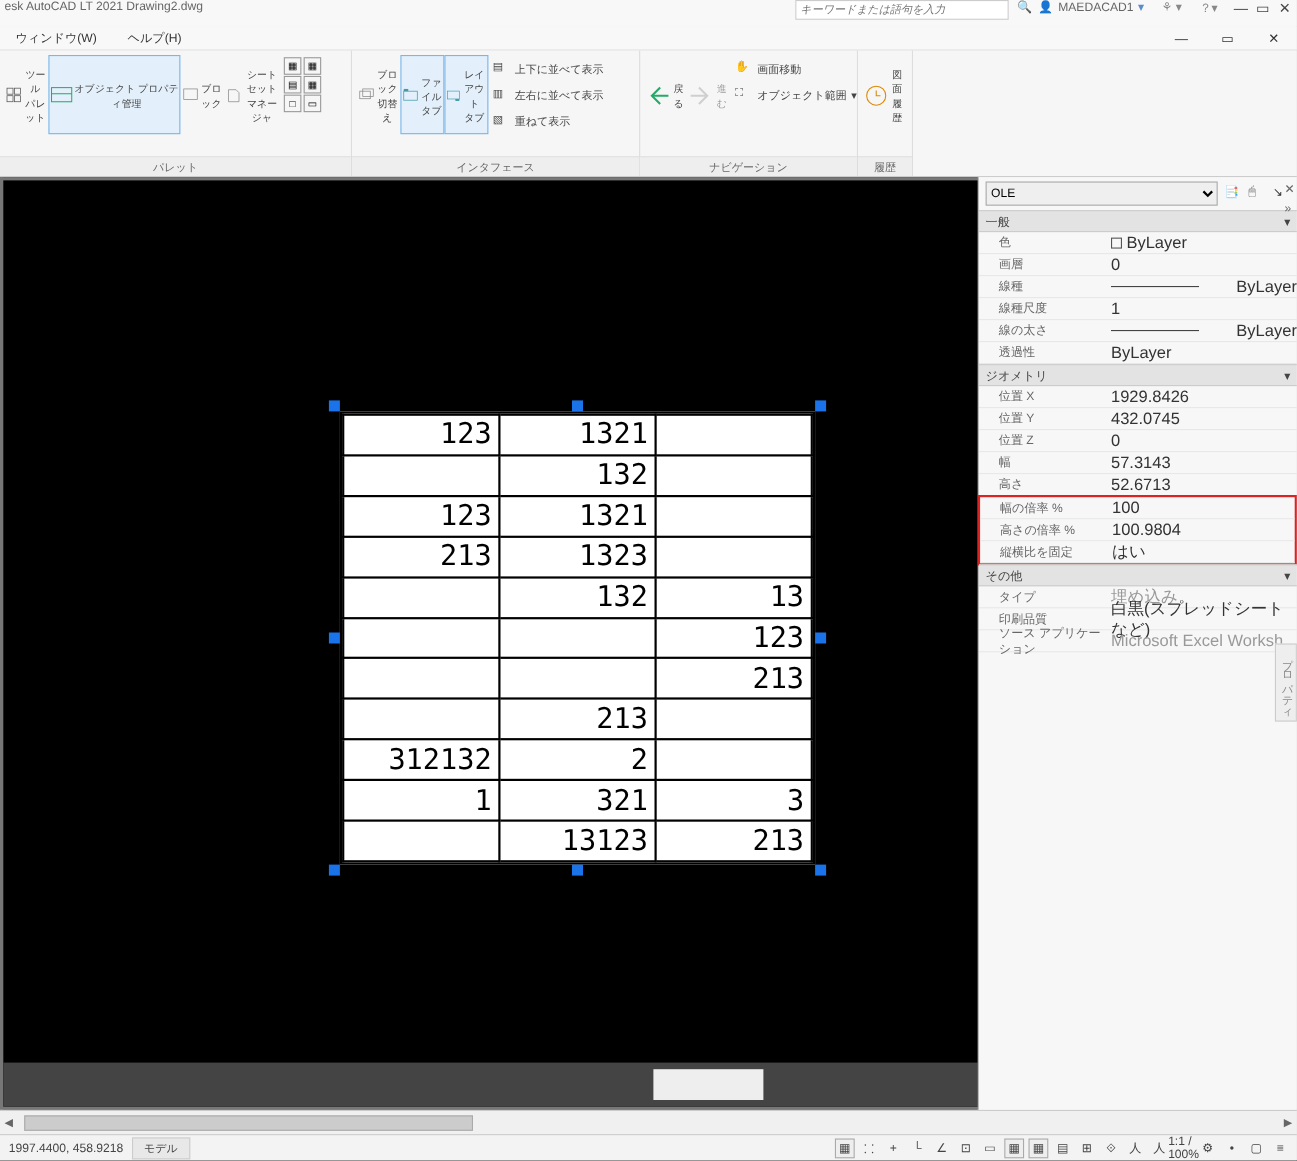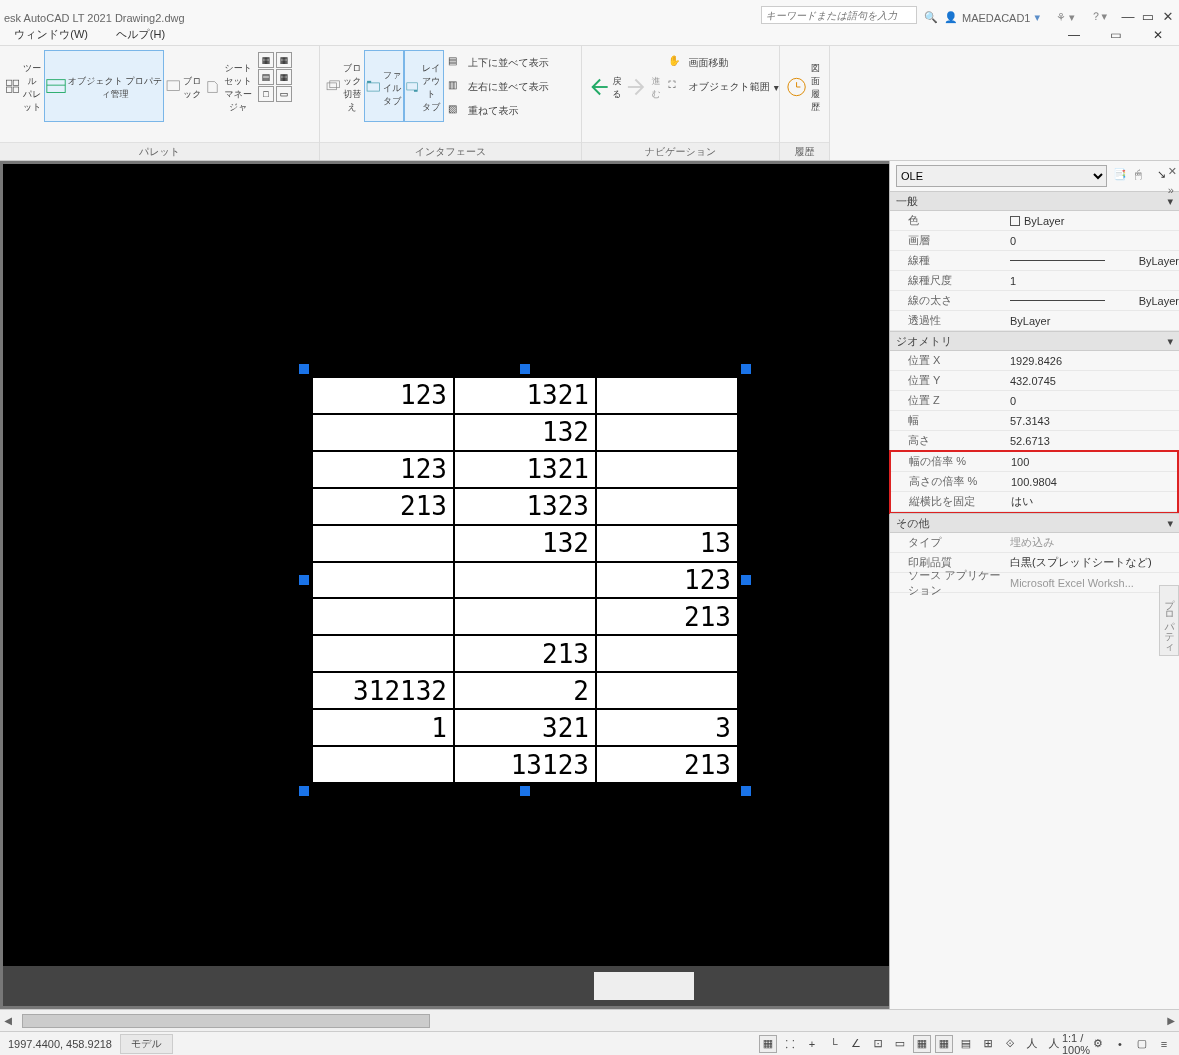--- a/index.html
+++ b/index.html
@@ -1,22 +1,22 @@
 <!DOCTYPE html>
 <html><head>
 <meta charset="utf-8">
 <style>
 * { margin: 0; padding: 0; box-sizing: border-box; font-family: "Yu Gothic UI", "Meiryo", sans-serif; }
 body { background: #f0f0f0; overflow: hidden; width: 1179px; height: 1055px; position: relative; }
 
 
-.titlebar { height: 24px; background: #f8f8f8; display: flex; align-items: flex-end; font-size: 11px; color: #666; padding: 0 4px; }
+.titlebar { height: 24px; background: #f8f8f8; display: flex; align-items: flex-start; font-size: 11px; color: #666; padding: 0 4px; }
 .titlebar .title { flex: 0 0 auto; }
 .titlebar .spacer { flex: 1; }
-.titlebar .search { width: 156px; height: 18px; border: 1px solid #ccc; font-style: italic; font-size: 10px; color: #999; padding: 0 4px; background: #fff; margin-right: 2px; }
+.titlebar .search { width: 194px; height: 18px; border: 1px solid #ccc; font-style: italic; font-size: 10px; color: #999; padding: 0 4px; background: #fff; margin-right: 2px; }
 .titlebar .magnifier { margin: 0 6px; color: #666; }
 .titlebar .user { color: #5a8dc8; display: flex; align-items: center; gap: 4px; margin-right: 8px; }
 .titlebar .acct { color: #666; }
 .titlebar .share { margin: 0 8px; color: #888; }
 .titlebar .help { margin: 0 8px; color: #888; }
 .titlebar .winctl { margin-left: 6px; font-size: 13px; color: #444; cursor: pointer; width: 14px; text-align: center; }
 
 
 .menubar { height: 22px; background: #f8f8f8; display: flex; align-items: center; font-size: 11px; color: #333; border-bottom: 1px solid #ddd; }
 .menubar span { margin: 0 14px; cursor: pointer; }
@@ -56,21 +56,21 @@
 
 
 .props { width: 290px; background: #f7f7f7; border-left: 1px solid #bbb; display: flex; flex-direction: column; font-size: 11px; color: #333; position: relative; }
 .props-icons { position:absolute; right:2px; top:4px; display:flex; flex-direction:column; gap:6px; font-size:11px; color:#666;}
 .props-head { height: 30px; display: flex; align-items: center; padding: 4px 6px; gap: 6px; }
 .props-head select { flex: 1; height: 22px; border: 1px solid #aaa; font-size: 11px; }
 .props-head .tool { width: 16px; height: 16px; }
 .section { background: #e3e3e3; height: 20px; display: flex; align-items: center; padding: 0 6px; font-size: 11px; color: #444; border-top: 1px solid #ccc; border-bottom: 1px solid #ccc; justify-content: space-between;}
 .prop-row { height: 20px; display: flex; align-items: center; border-bottom: 1px solid #e8e8e8; }
 .prop-row .k { width: 120px; padding-left: 18px; color: #666; font-size: 11px; }
-.prop-row .v { flex: 1; font-size: 11px; color: #333; display:flex; align-items:center; gap:4px;}
+.prop-row .v { flex: 1; font-size: 15px; color: #333; display:flex; align-items:center; gap:4px;}
 .prop-row.gray .v { color: #999; }
 .props .boxed { border: 2px solid #d22; margin: -1px 0 -1px -1px; }
 .color-swatch { width:10px; height:10px; border:1px solid #555; display:inline-block;}
 .line-sample { flex:1; height:0; border-top:1px solid #444; margin-right:30px;}
 .props-vtab { position:absolute; right:0; top:50%; writing-mode: vertical-rl; font-size:10px; color:#888; background:#eee; padding:6px 2px; border:1px solid #ccc;}
 
 
 .hscroll { position:absolute; left:0; right:0; bottom:24px; height:22px; background:#f0f0f0; border-top:1px solid #ccc; display:flex; align-items:center;}
 .hscroll .thumb { height:14px; background:#ccc; border:1px solid #aaa; width:408px; margin-left:6px;}
 .hscroll .arrow { width:16px; text-align:center; font-size:10px; color:#666;}

